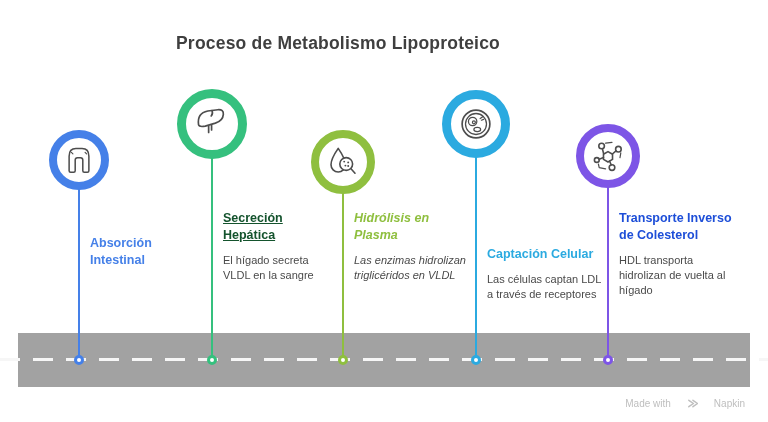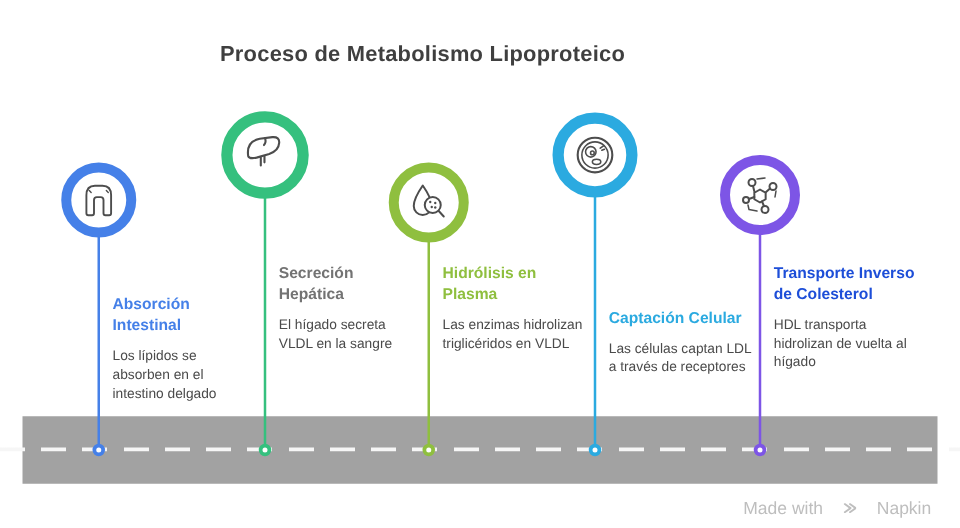--- a/index.html
+++ b/index.html
@@ -29,46 +29,46 @@
   .glyph{stroke:#4d4d4d;fill:none;stroke-width:4;stroke-linecap:round;stroke-linejoin:round;}
   .glyph .fill{fill:#4d4d4d;stroke:none;}
 
   
   .c1{color:#4580e8;margin-top:25px;} .b1{border-color:#4580e8;} .bg1{background:#4580e8;}
   .ring.s1{left:49px;top:130px;width:60px;height:60px;border:8px solid #4580e8;}
   .connector.s1{left:78px;top:189px;height:171px;}
   .marker.s1{left:74px;top:355px;}
   .stage-text.s1{left:90px;}
   
-  .c2{color:#737373;} .b2{border-color:#35c07e;} .bg2{background:#35c07e;}
+  .c2{color:#14532d;text-decoration:underline;} .b2{border-color:#35c07e;} .bg2{background:#35c07e;}
   .ring.s2{left:177px;top:89px;width:70px;height:70px;border:9px solid #35c07e;}
   .connector.s2{left:211px;top:158px;height:202px;}
   .marker.s2{left:207px;top:355px;}
   .stage-text.s2{left:223px;}
   
   .c3{color:#8fbf3f;} .b3{border-color:#8fbf3f;} .bg3{background:#8fbf3f;}
   .ring.s3{left:311px;top:130px;width:64px;height:64px;border:8px solid #8fbf3f;}
   .connector.s3{left:342px;top:193px;height:167px;}
   .marker.s3{left:338px;top:355px;}
-  .stage-text.s3{left:354px;}
+  .stage-text.s3{left:354px;font-style:italic;}
   
   .c4{color:#2baae0;} .b4{border-color:#2baae0;} .bg4{background:#2baae0;}
   .ring.s4{left:442px;top:90px;width:68px;height:68px;border:9px solid #2baae0;}
   .connector.s4{left:475px;top:157px;height:203px;}
   .marker.s4{left:471px;top:355px;}
   .stage-text.s4{left:487px;margin-top:36px;}
   
   .c5{color:#1d4ed8;} .b5{border-color:#7d55e6;} .bg5{background:#7d55e6;}
   .ring.s5{left:576px;top:124px;width:64px;height:64px;border:8px solid #7d55e6;}
   .connector.s5{left:607px;top:187px;height:173px;}
   .marker.s5{left:603px;top:355px;}
   .stage-text.s5{left:619px;}
 
   .watermark{
-    position:absolute;right:23px;top:398px;font-size:14px;color:#bebebe;
+    position:absolute;right:23px;top:398px;font-size:10px;color:#bebebe;
     display:flex;align-items:center;gap:16px;text-decoration:none;justify-content:space-between;
   }
   .napkin-logo{stroke:#bebebe;fill:none;stroke-width:1.6;stroke-linecap:round;stroke-linejoin:round;}
 </style>
 </head>
 <body>
 
 <div class="canvas">
 
   <div class="main-title">Proceso de Metabolismo Lipoproteico</div>
@@ -133,21 +133,20 @@
       <circle cx="76" cy="33" r="7"></circle>
       <circle cx="22" cy="60" r="6"></circle>
       <circle cx="60" cy="79" r="7"></circle>
       <path d="M39,44 L36,32 M61,45 L70,37 M38.7,54 L28,58 M54,63 L58,72"></path>
       <path d="M44,18 L60,16 M82,42 L80,54 M26,70 L28,79 L44,82" stroke-width="3"></path>
     </svg>
   </div>
 
   <div class="stage-text s1">
     <div class="stage-title c1">Absorción Intestinal</div>
-    <div class="stage-desc">Los lípidos se absorben en el intestino delgado</div>
   </div>
   <div class="stage-text s2">
     <div class="stage-title c2">Secreción Hepática</div>
     <div class="stage-desc">El hígado secreta VLDL en la sangre</div>
   </div>
   <div class="stage-text s3">
     <div class="stage-title c3">Hidrólisis en Plasma</div>
     <div class="stage-desc">Las enzimas hidrolizan triglicéridos en VLDL</div>
   </div>
   <div class="stage-text s4">

